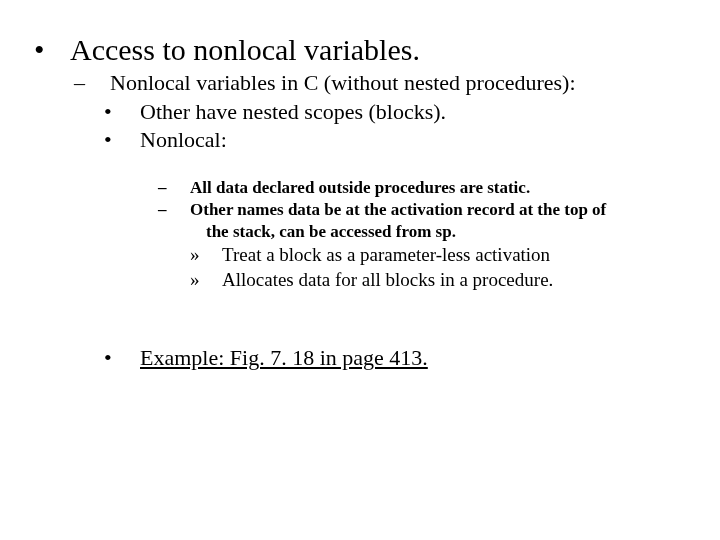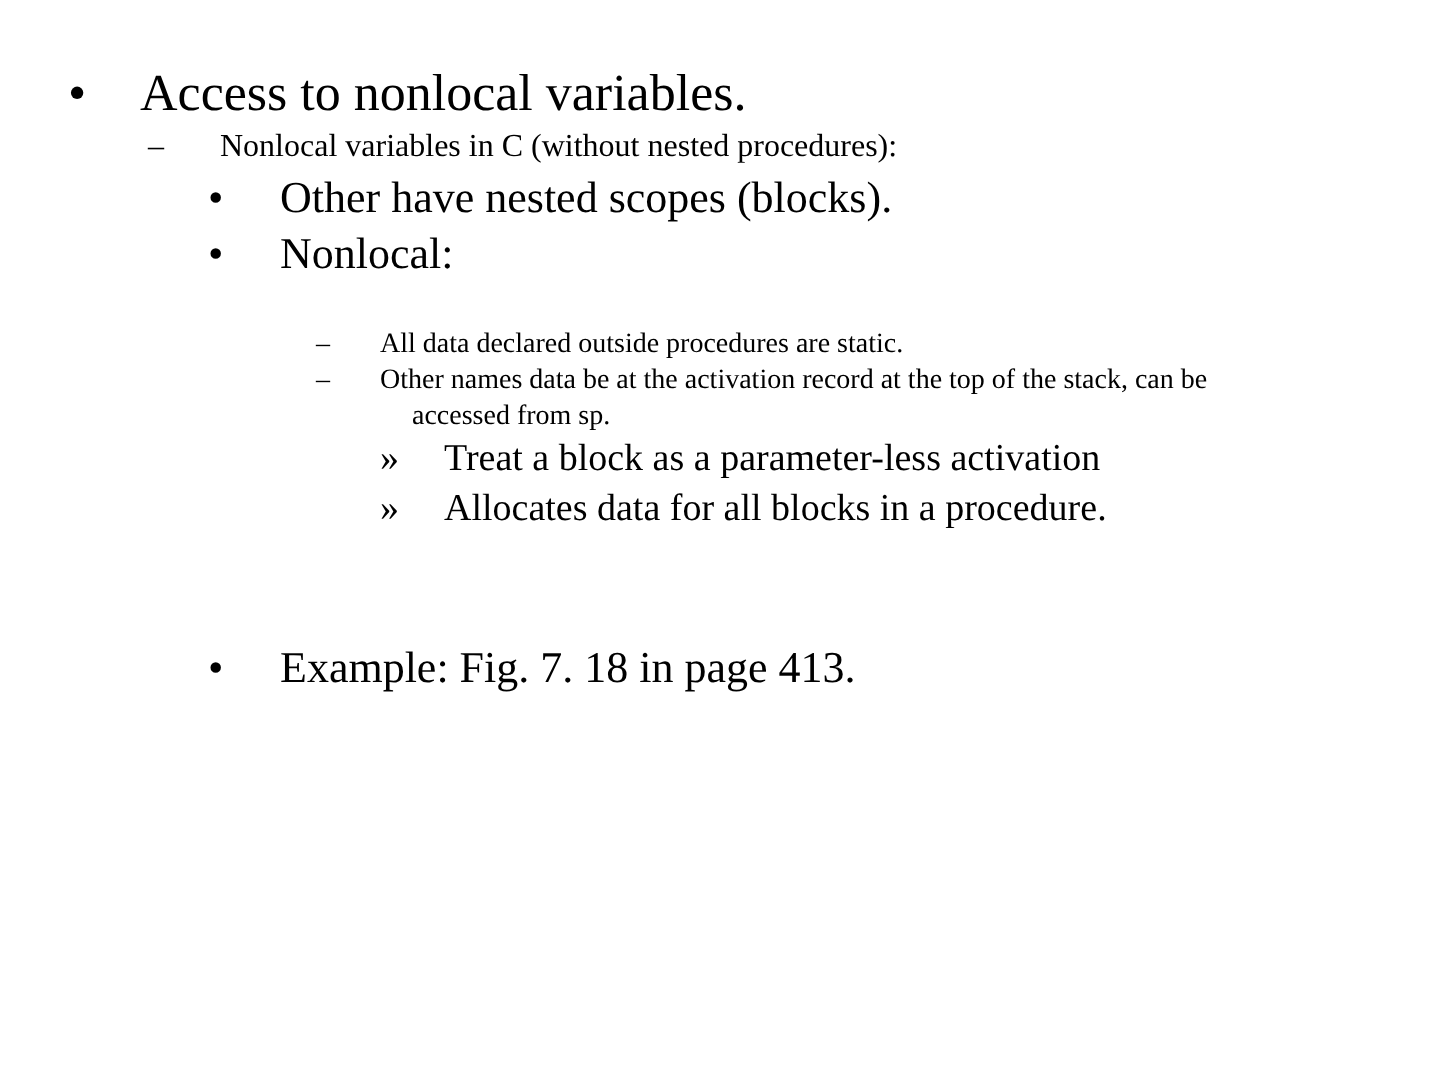--- a/index.html
+++ b/index.html
@@ -9,33 +9,33 @@
     }
     body {
       width: 720px;
       height: 540px;
       background: #ffffff;
       font-family: "Times New Roman", Times, serif;
       color: #000000;
       padding: 30px 50px 30px 50px;
     }
     .l1 {
-      font-size: 26px;
+      font-size: 30px;
       line-height: 1.3;
       margin-left: 20px;
       text-indent: -18px;
       padding-left: 18px;
     }
     .l1 .bullet {
       display: inline-block;
       width: 18px;
       margin-left: -18px;
     }
     .l2 {
-      font-size: 16px;
+      font-size: 22px;
       line-height: 1.3;
       margin-left: 60px;
       text-indent: -18px;
       padding-left: 18px;
     }
     .l2 .bullet {
       display: inline-block;
       width: 18px;
       margin-left: -18px;
     }
@@ -45,26 +45,27 @@
       margin-left: 90px;
       text-indent: -18px;
       padding-left: 18px;
     }
     .l3 .bullet {
       display: inline-block;
       width: 18px;
       margin-left: -18px;
     }
     .l4 {
-      font-size: 14px;
+      font-size: 17px;
       line-height: 1.3;
       margin-left: 140px;
       text-indent: -16px;
       padding-left: 16px;
       padding-right: 60px;
+      font-weight: bold;
     }
     .l4 .bullet {
       display: inline-block;
       width: 16px;
       margin-left: -16px;
     }
     .l5 {
       font-size: 19px;
       line-height: 1.3;
       margin-left: 172px;
@@ -82,20 +83,21 @@
     }
     .spacer-lg {
       height: 52px;
     }
     .example {
       font-size: 22px;
       line-height: 1.3;
       margin-left: 90px;
       text-indent: -18px;
       padding-left: 18px;
+      text-decoration: underline;
     }
     .example .bullet {
       display: inline-block;
       width: 18px;
       margin-left: -18px;
     }
   </style>
 </head>
 <body>
 

